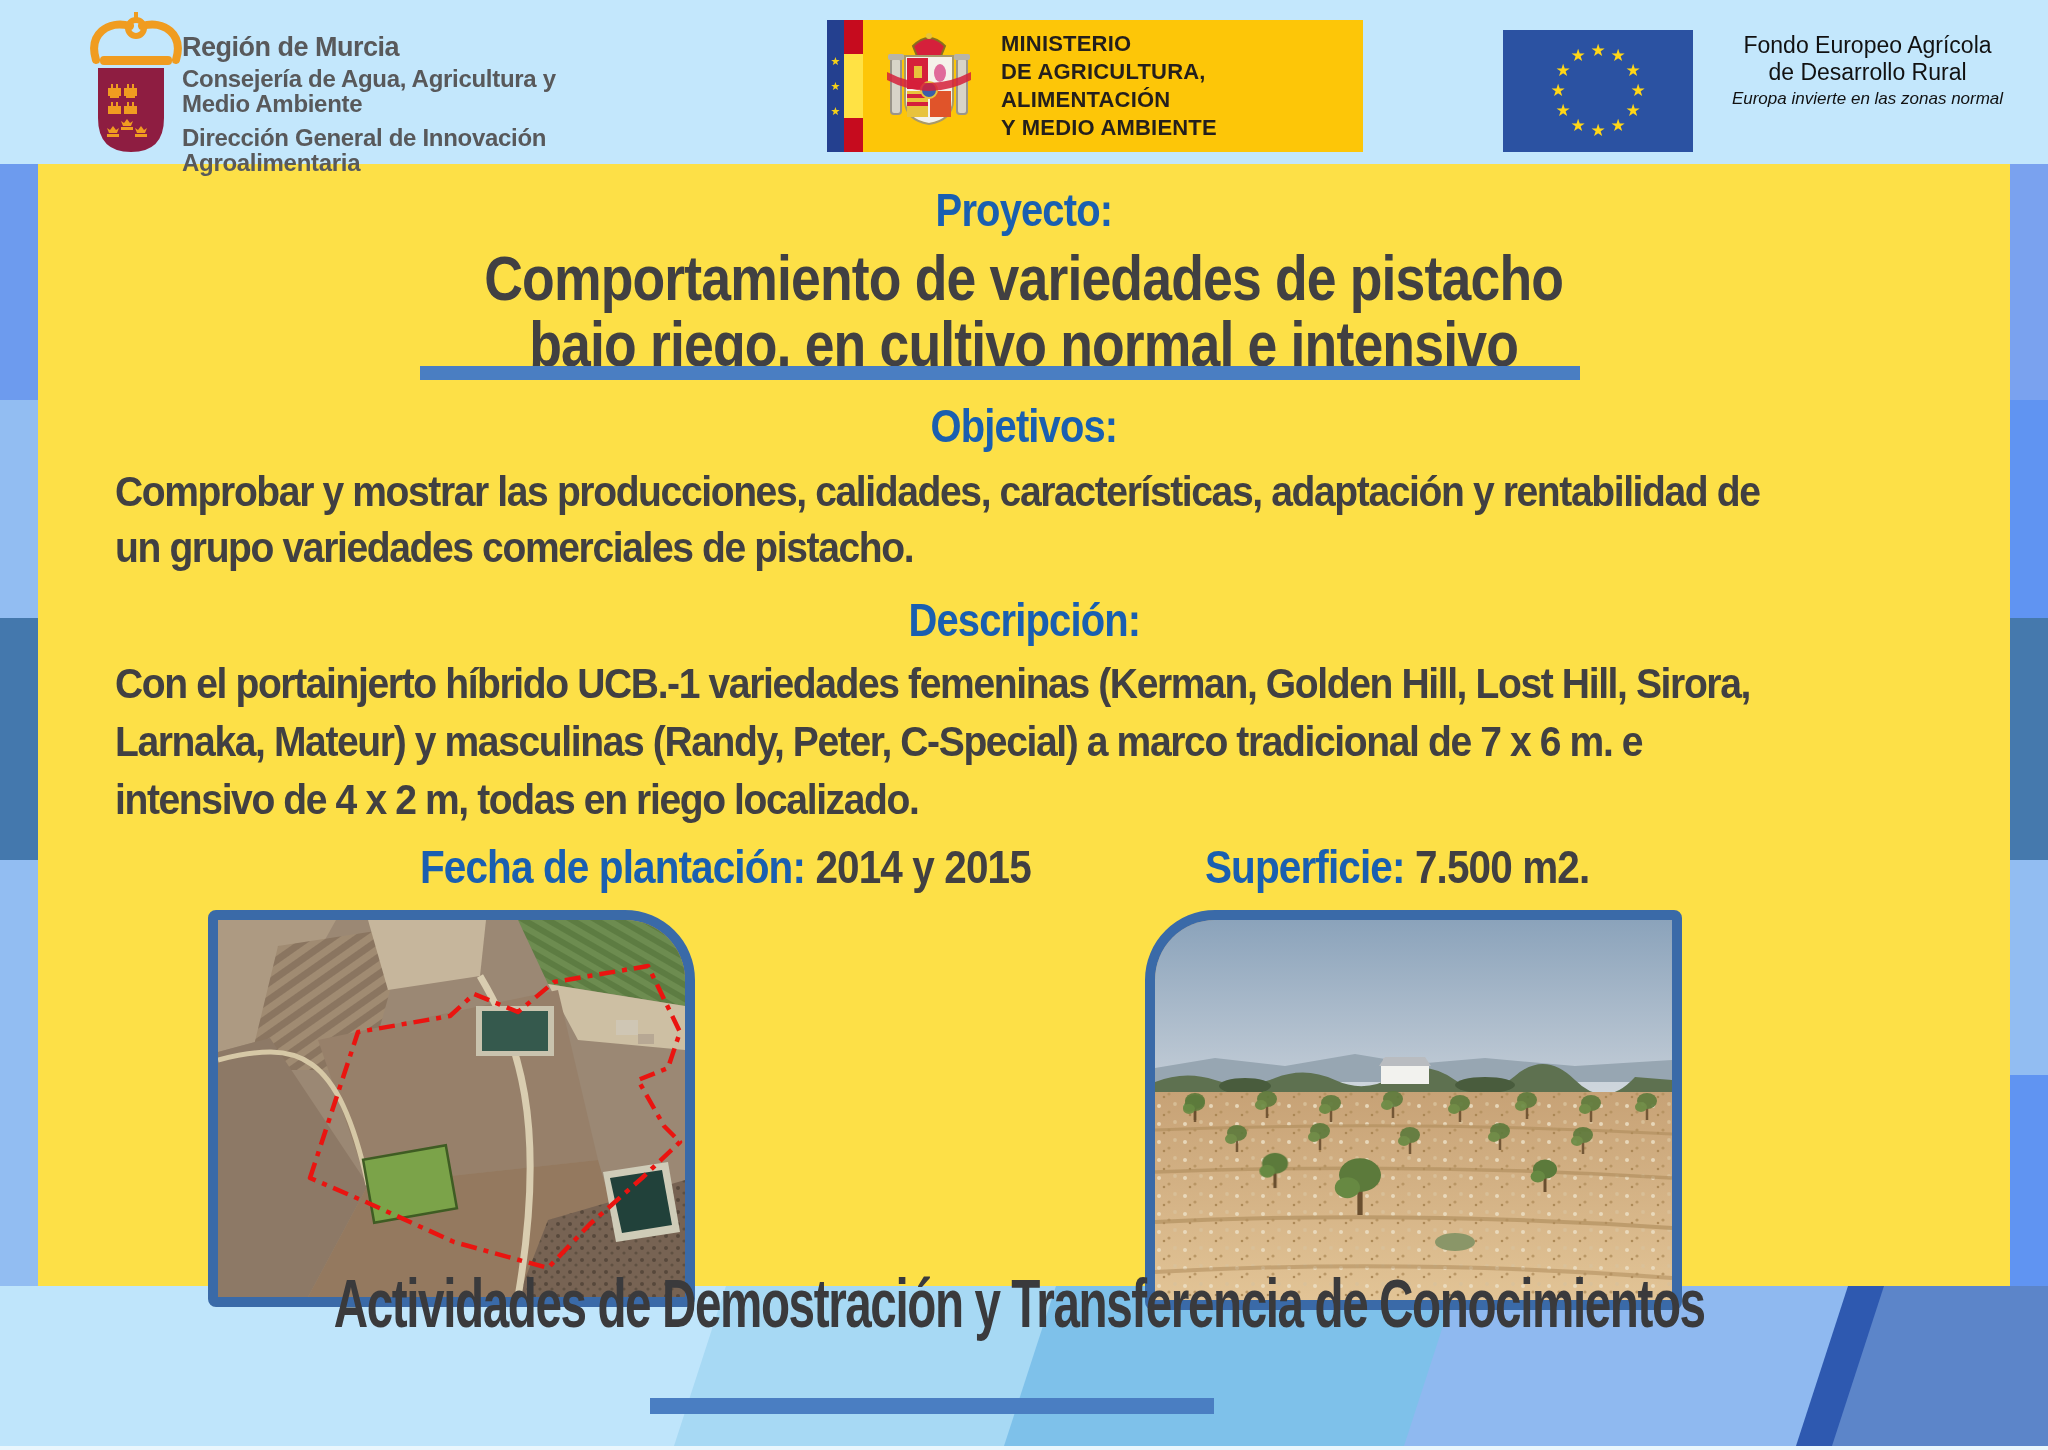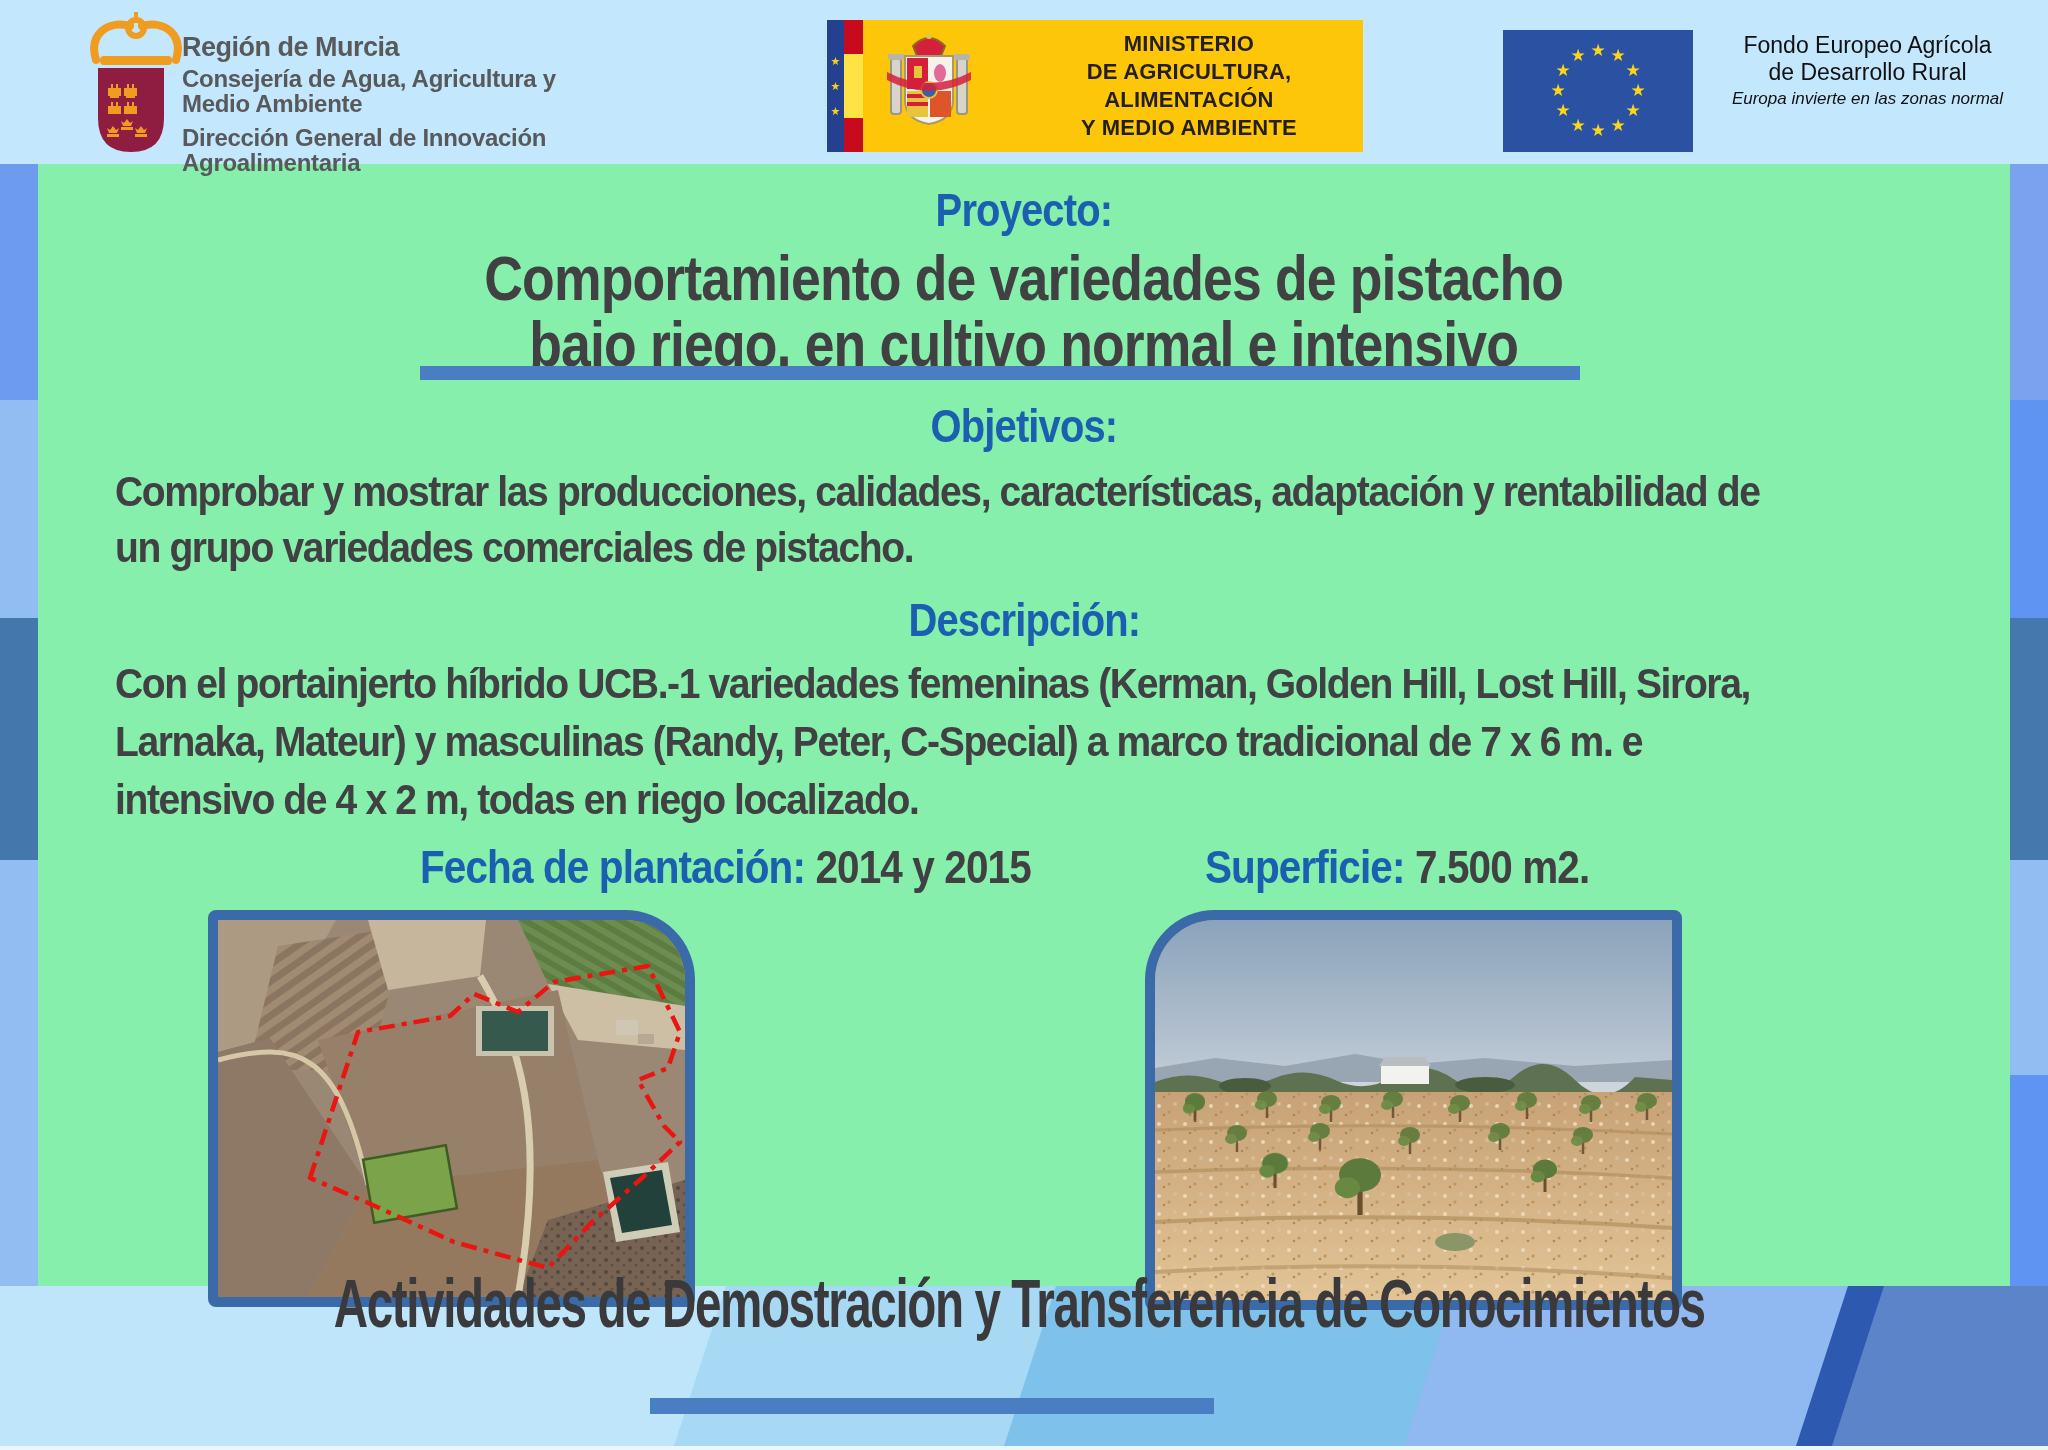--- a/index.html
+++ b/index.html
@@ -1,17 +1,17 @@
 <!DOCTYPE html>
 <html><head>
 <meta charset="utf-8">
 <style>
   html,body{margin:0;padding:0;}
   body{width:2048px;height:1450px;background:#ffffff;font-family:"Liberation Sans",sans-serif;overflow:hidden;}
-  .poster{position:relative;width:2048px;height:1450px;background:#86efac;overflow:hidden;}
+  .poster{position:relative;width:2048px;height:1450px;background:#fde047;overflow:hidden;}
   .abs{position:absolute;}
 
   
   .header-band{left:0;top:0;width:2048px;height:164px;background:#c3e7fc;z-index:2;}
 
   
   .murcia{left:72px;top:8px;width:520px;height:152px;}
   .murcia-text{position:absolute;left:110px;top:24px;color:#58595b;}
   .murcia-title{font-size:27px;font-weight:bold;letter-spacing:-0.5px;margin-bottom:3px;}
   .murcia-line{font-size:24px;font-weight:bold;letter-spacing:-0.3px;line-height:25px;}
@@ -19,21 +19,21 @@
 
   
   .ministry{left:827px;top:20px;width:536px;height:132px;display:flex;z-index:3;}
   .min-eu-stripe{width:17px;height:132px;background:#24408f;display:flex;flex-direction:column;align-items:center;justify-content:center;gap:14px;}
   .min-eu-stripe span{color:#f7d117;font-size:11px;line-height:11px;}
   .min-flag{width:19px;height:132px;display:flex;flex-direction:column;}
   .min-flag .r{background:#c60b1e;height:34px;}
   .min-flag .y{background:#ffe244;flex:1;}
   .min-body{flex:1;background:#fdc608;display:flex;align-items:center;}
   .min-coat{margin-left:20px;width:92px;height:116px;flex:0 0 auto;}
-  .min-text{margin-left:40px;color:#241f1c;font-size:22px;font-weight:600;line-height:28px;letter-spacing:0.2px;text-align:center;}
+  .min-text{margin-left:26px;color:#241f1c;font-size:22px;font-weight:600;line-height:28px;letter-spacing:0.2px;}
 
   
   .eu-flag{left:1503px;top:30px;width:190px;height:122px;background:#2b52a2;z-index:3;}
   .eu-text{left:1695px;top:32px;width:345px;text-align:center;color:#111111;}
   .eu-title{font-size:31px;font-weight:bold;margin-bottom:7px;letter-spacing:-0.3px;}
   .eu-line{font-size:23px;line-height:27px;}
   .eu-tagline{font-size:17px;font-style:italic;margin-top:3px;}
 
   
   .stripe{width:38px;z-index:2;}

